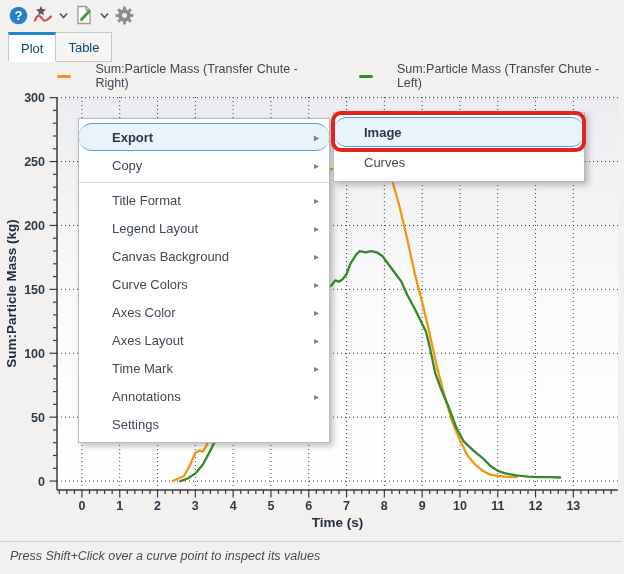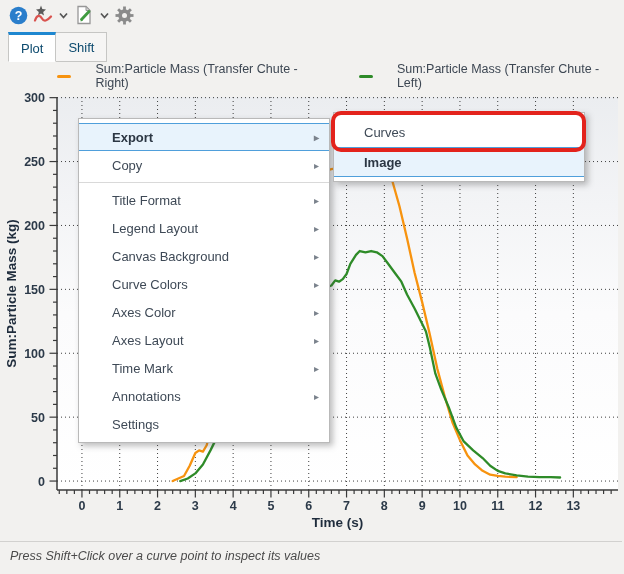--- a/index.html
+++ b/index.html
@@ -42,21 +42,21 @@
   .menu-item {
     height: 28px; display: flex; align-items: center;
     padding: 0 10px 0 33px; font-size: 13px; color: #3e4956; cursor: default;
   }
   #export-submenu .menu-item { height: 30px; padding-left: 30px; }
   .menu-item .arrow { margin-left: auto; color: #7a828c; font-size: 10px; }
   .menu-item.highlighted {
     background: #e8f3fc;
     border-top: 1px solid #4f9fdb; border-bottom: 1px solid #4f9fdb;
   }
-  .menu-item.bold { font-weight: bold; color: #2c3744; }
+  .menu-item.bold { font-weight: bold; color: #2c3744; border-radius: 13px; }
   .menu-sep { height: 1px; background: #d9d9d9; margin: 3px 0; }
   .annotation-ring {
     position: absolute; left: 331px; top: 111px; width: 255px; height: 41px;
     border: 4px solid #e3231c; border-radius: 10px; z-index: 20; pointer-events: none;
   }
   .statusbar {
     position: absolute; left: 0; right: 2px; bottom: 0; height: 33px;
     background: #f2f1ef; border-top: 1px solid #d2d1cf;
     padding: 7px 0 0 10px; font-style: italic; font-size: 12.5px; color: #4b4b4b;
   }
@@ -110,21 +110,21 @@
           <rect x="14.5" y="8.1" width="4" height="2.8" transform="rotate(45 9.5 9.5)"></rect>
         </g>
       </g>
       <circle cx="9.5" cy="9.5" r="2.5" fill="#f2f1ef"></circle>
     </svg>
   </span>
 </div>
 
 <div class="tabs">
   <div class="tab active">Plot</div>
-  <div class="tab">Shift</div>
+  <div class="tab">Table</div>
 </div>
 
 <div class="legend">
     <div class="legend-item">
       <span class="legend-swatch" style="background: rgb(247, 147, 15);"></span>
       <span>Sum:Particle Mass (Transfer Chute - Right)</span>
     </div>
     <div class="legend-item">
       <span class="legend-swatch" style="background: rgb(46, 139, 40);"></span>
       <span>Sum:Particle Mass (Transfer Chute - Left)</span>
@@ -337,24 +337,24 @@
     </div>
     <div class="menu-item">
       <span>Annotations</span>
       <span class="arrow">▸</span>
     </div>
     <div class="menu-item">
       <span>Settings</span>
     </div>
   </div>
 <div class="menu" id="export-submenu">
-    <div class="menu-item">
-      <span>Curves</span>
-    </div>
     <div class="menu-item highlighted bold">
       <span>Image</span>
+    </div>
+    <div class="menu-item">
+      <span>Curves</span>
     </div>
   </div>
 <div class="annotation-ring"></div>
 
 <div class="statusbar">
   <span>Press Shift+Click over a curve point to inspect its values</span>
 </div>
 
 </body></html>

